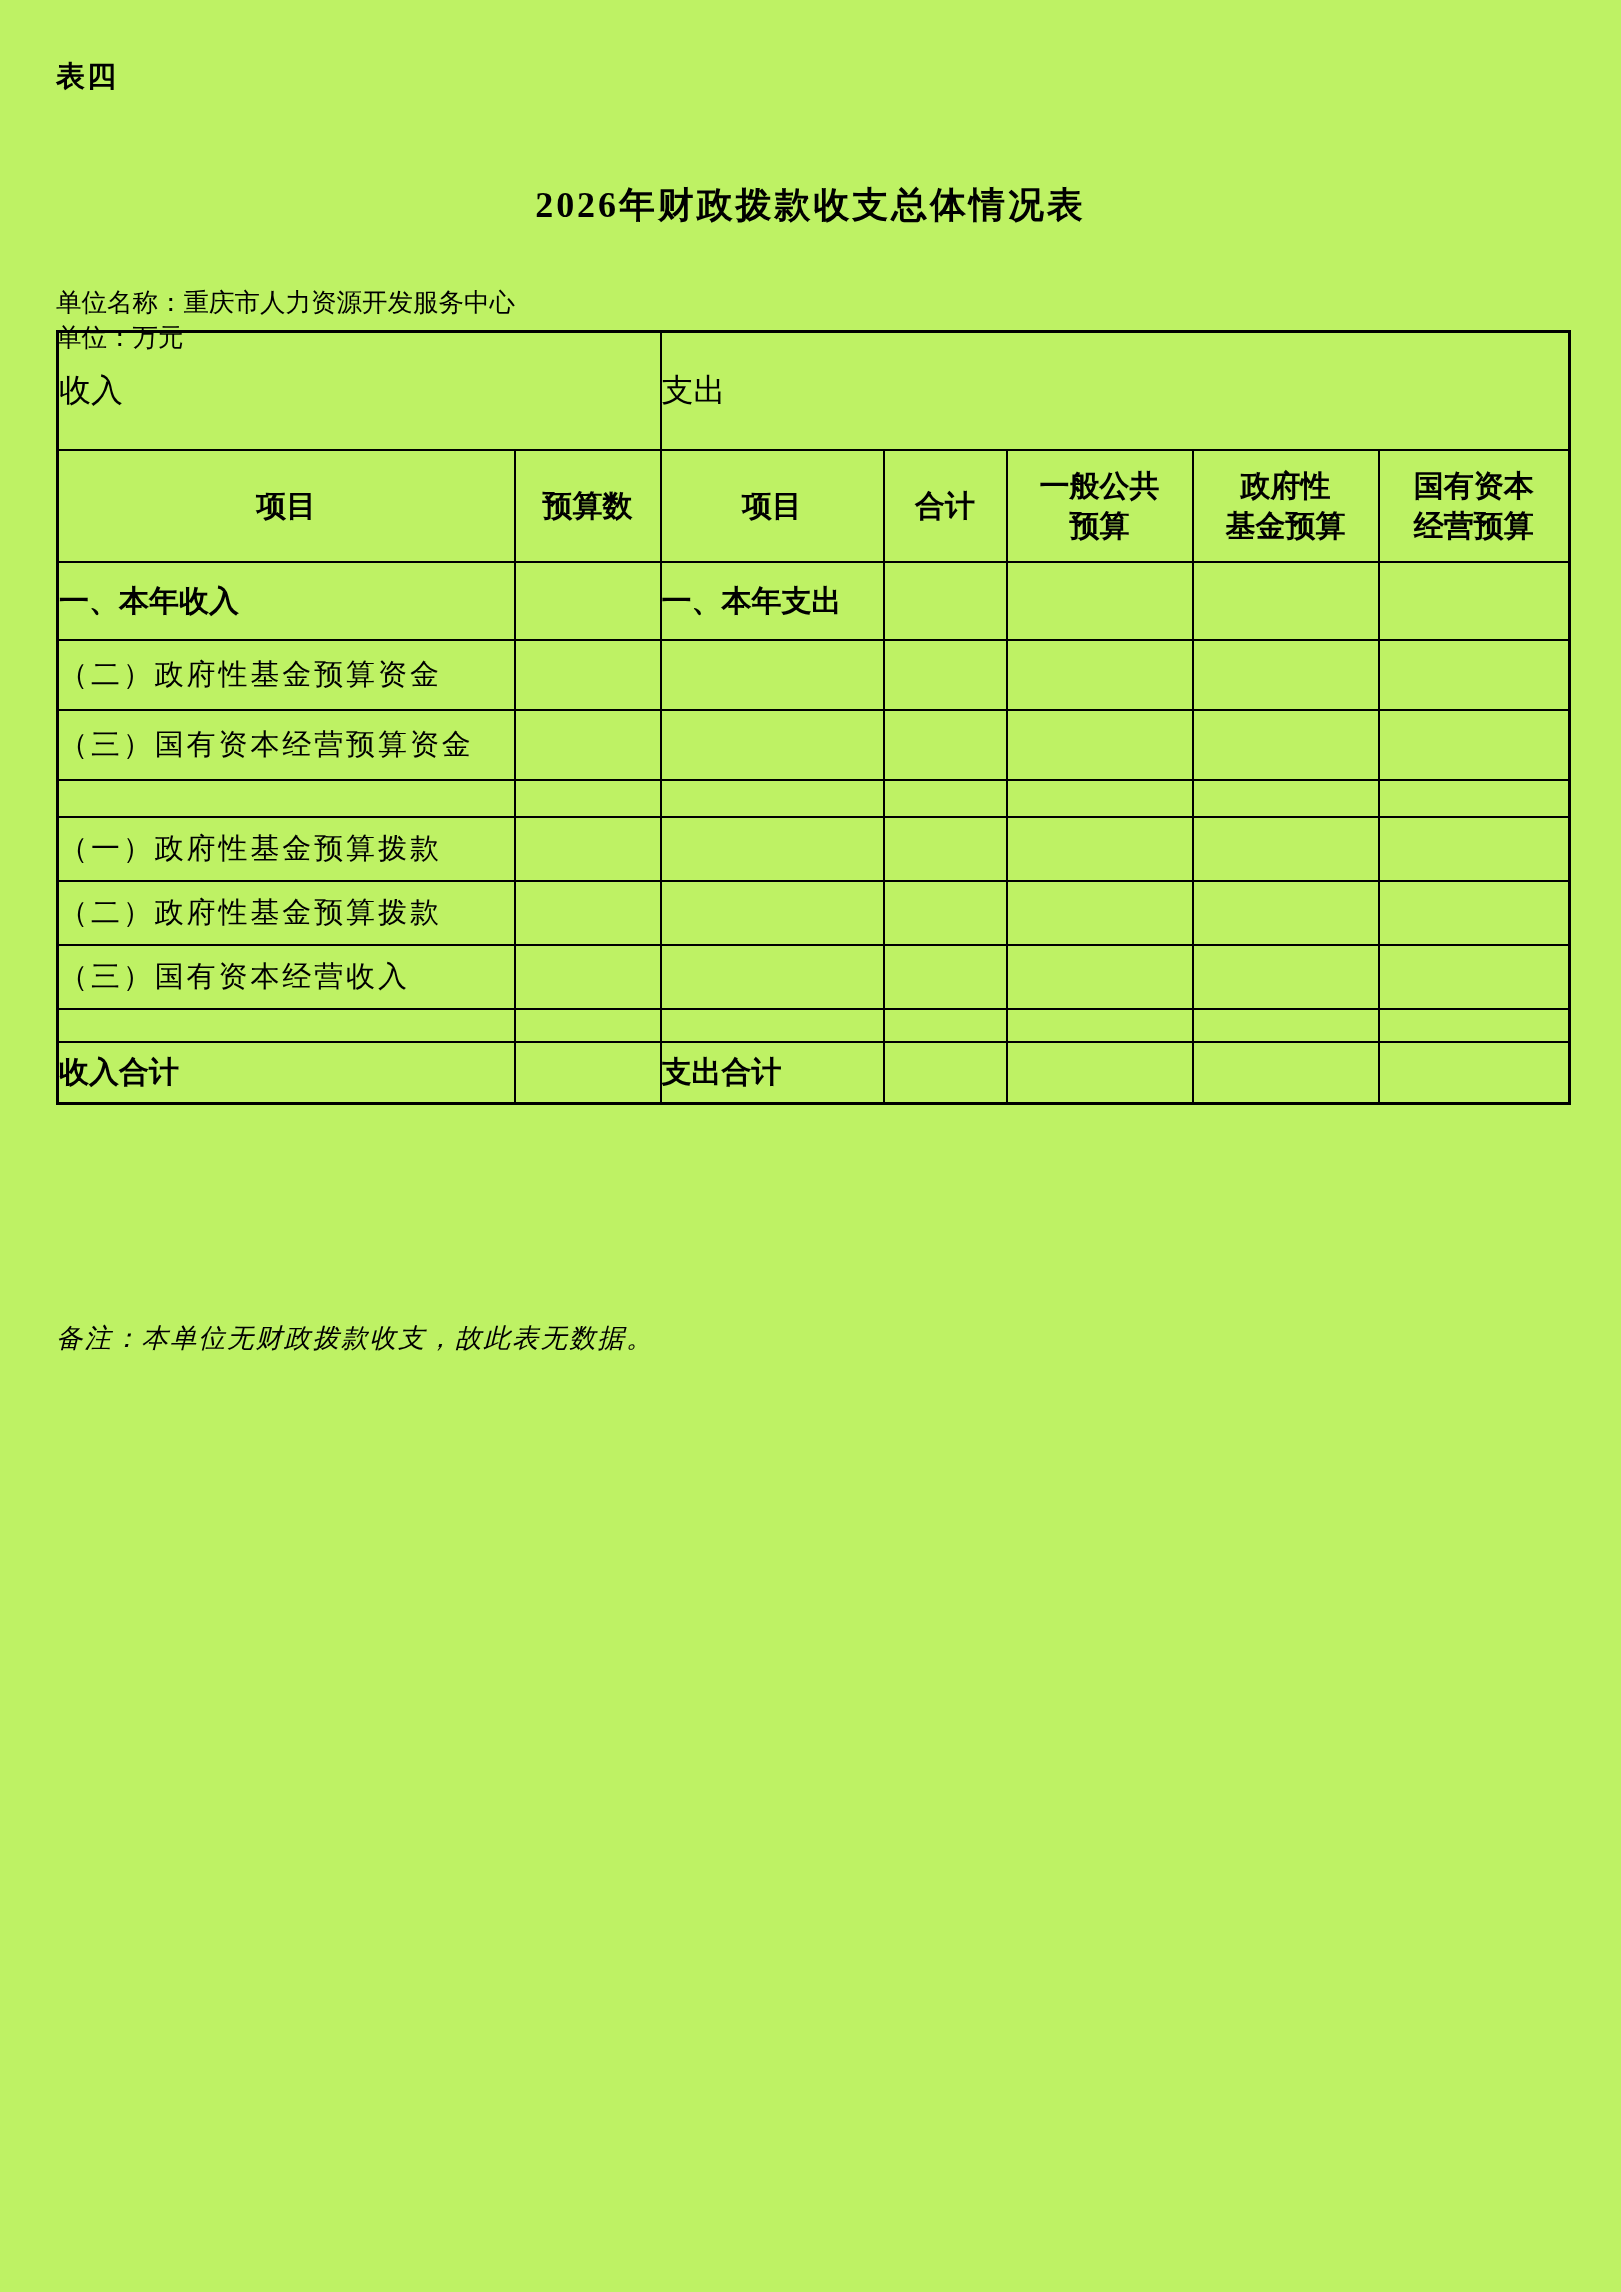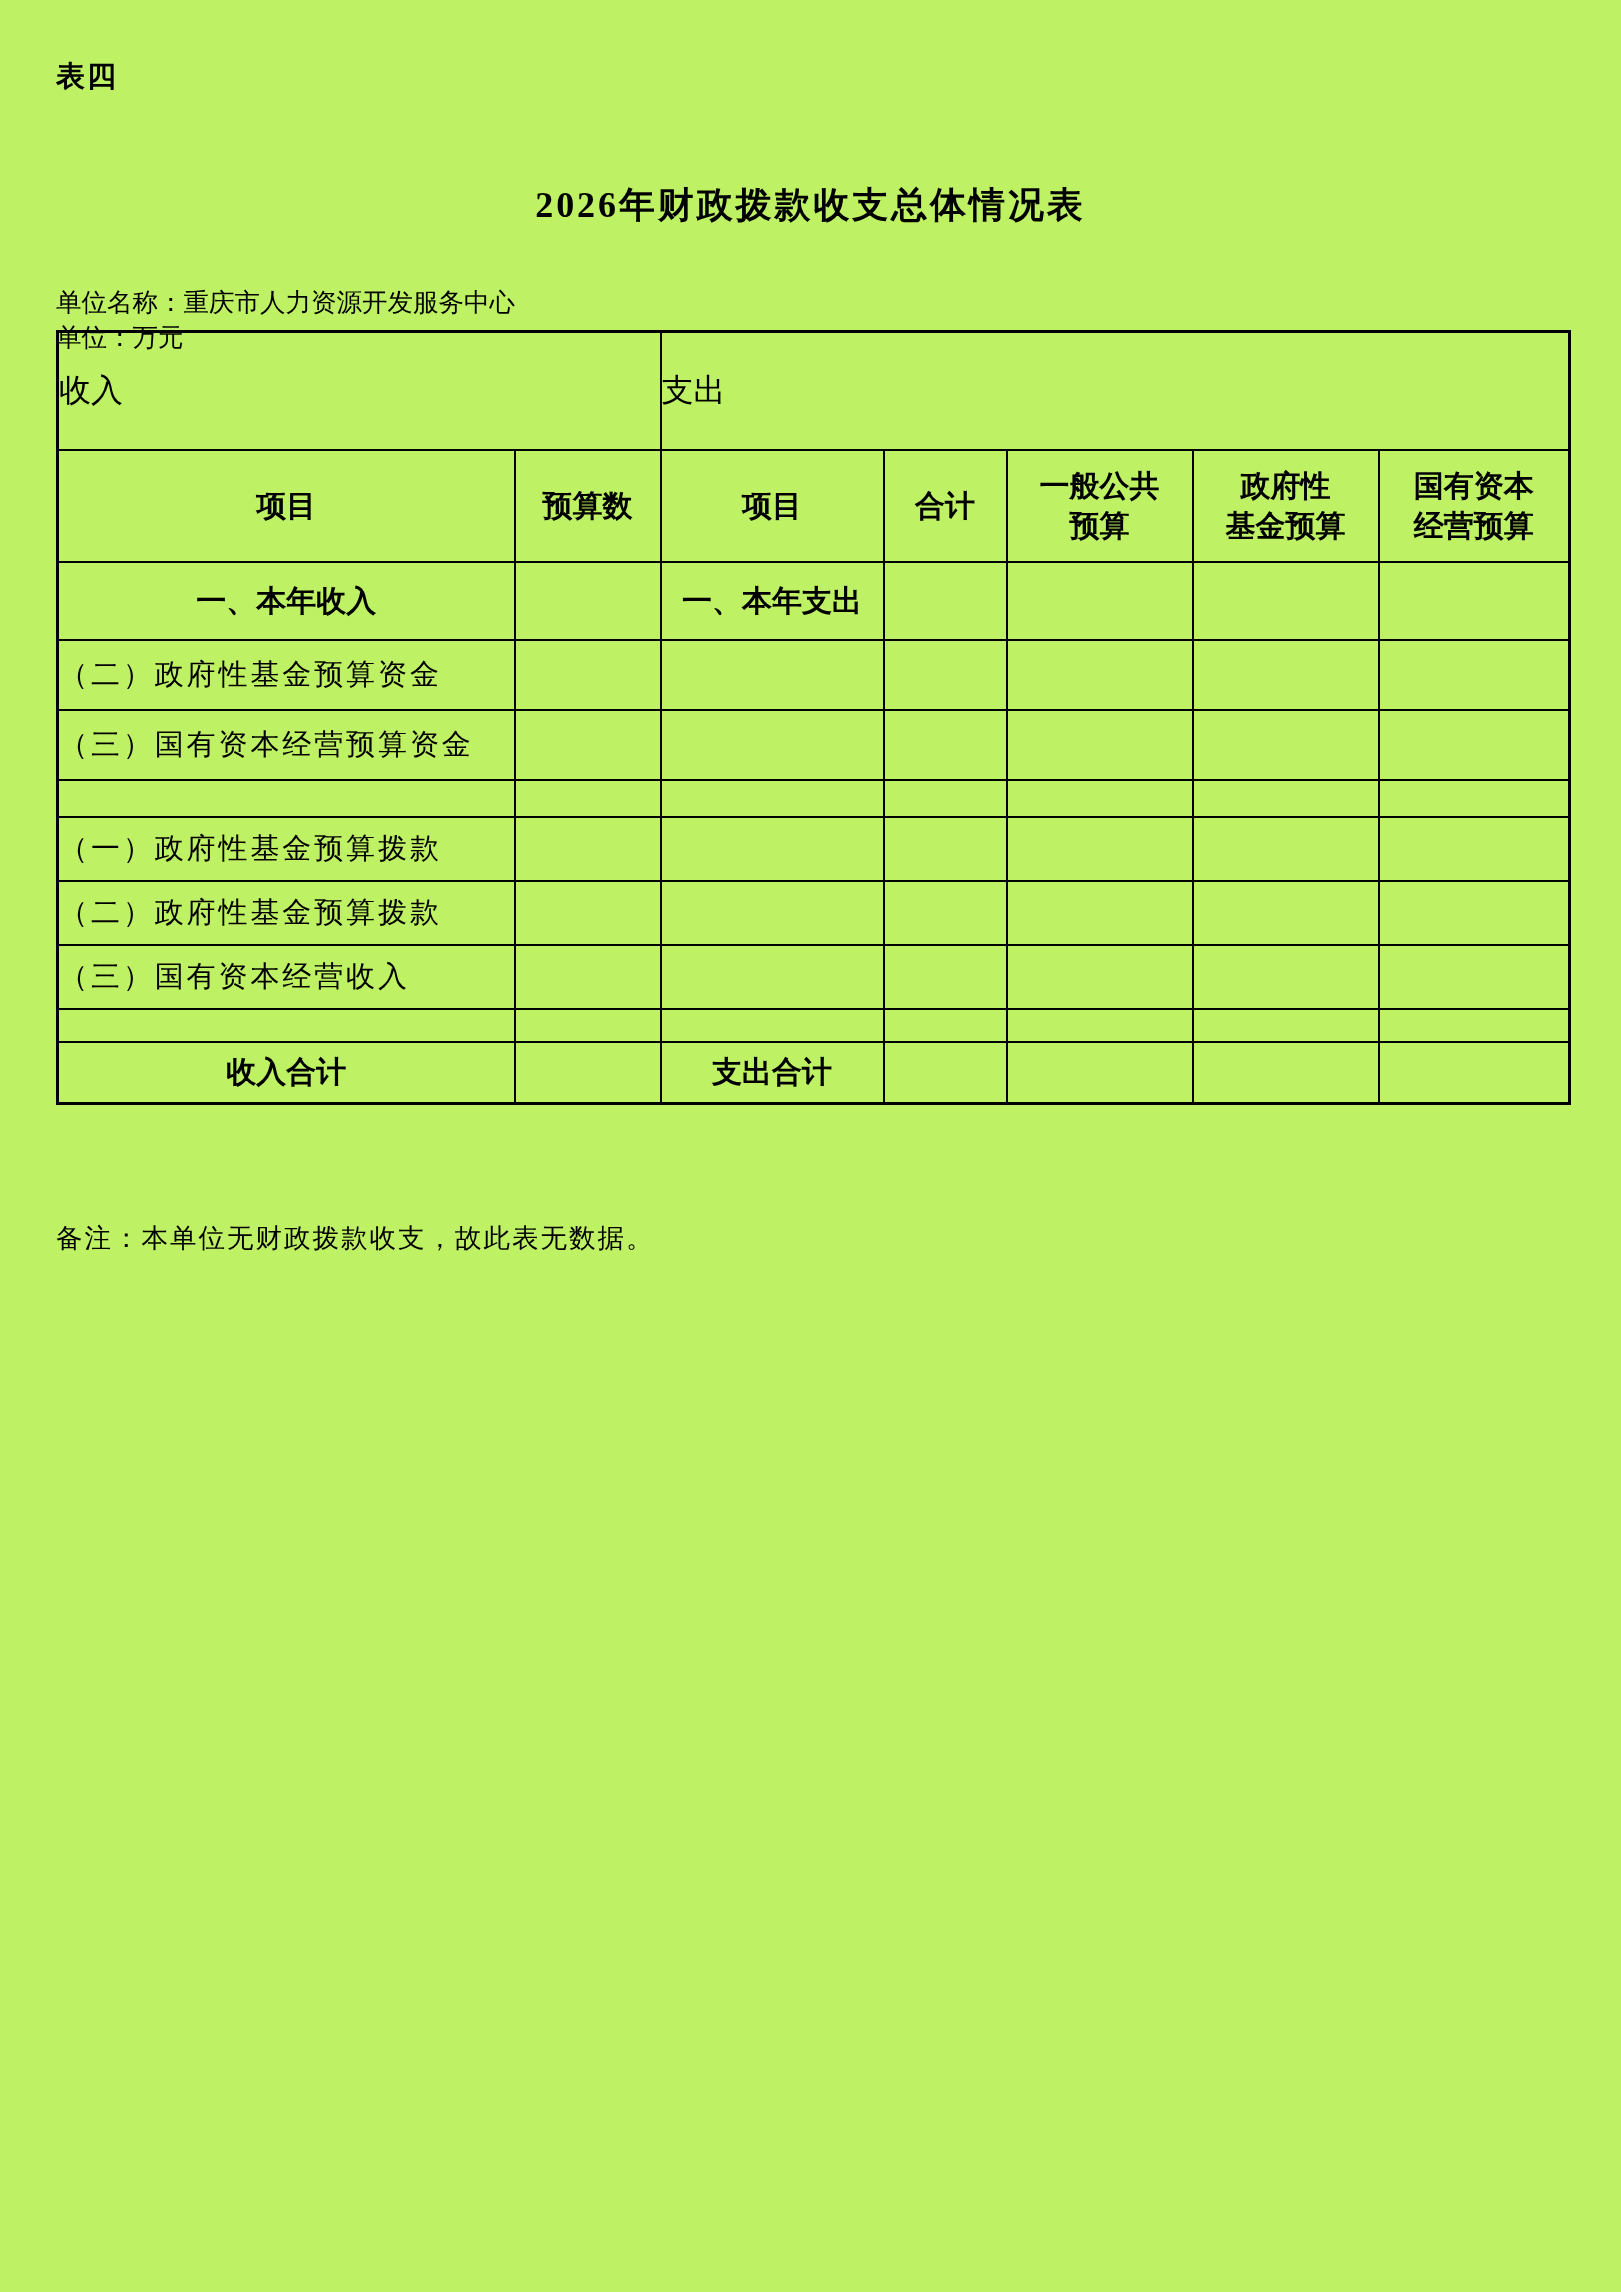--- a/index.html
+++ b/index.html
@@ -70,41 +70,41 @@
     height: 110px;
     font-size: 30px;
     font-weight: bold;
     text-align: center;
     line-height: 1.35;
   }
   .col-header span { white-space: pre-line; }
   .section-cell {
     font-size: 30px;
     font-weight: bold;
-    text-align: center;
   }
   .detail-cell {
     font-size: 29px;
     font-weight: normal;
     text-align: left;
     padding-left: 11.8px;
     letter-spacing: 2.9px;
   }
   tr.h-section   { height: 78px; }
   tr.h-detail    { height: 70px; }
   tr.h-detail-sm { height: 64px; }
   tr.h-spacer    { height: 37px; }
   tr.h-spacer-sm { height: 33px; }
   tr.h-total     { height: 61px; }
   .foot-note {
     position: absolute;
     left: 56px;
-    top: 1220px;
+    top: 1320px;
     font-size: 26.5px;
     letter-spacing: 2px;
+    font-style: italic;
   }
 </style>
 </head>
 <body>
 
 <div class="page">
 
   <div class="corner-label">表四</div>
 
   <div class="doc-title">2026年财政拨款收支总体情况表</div>

